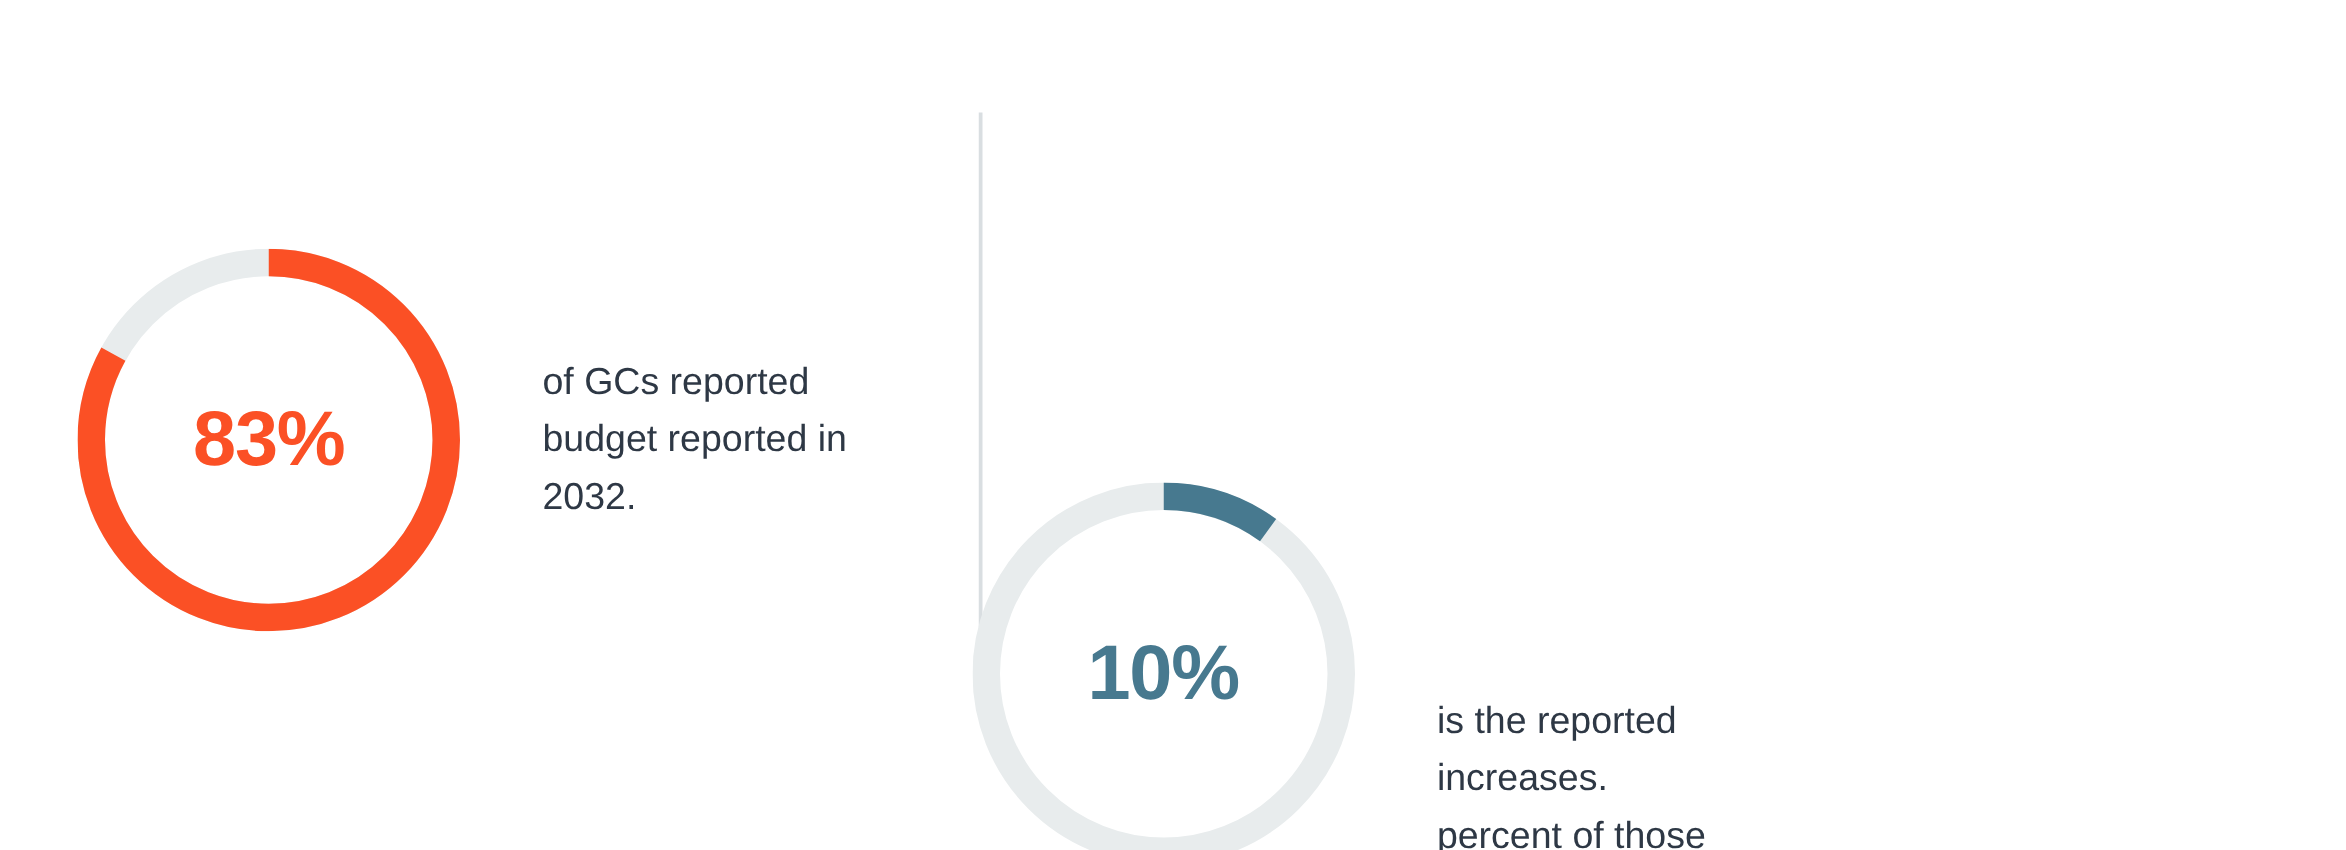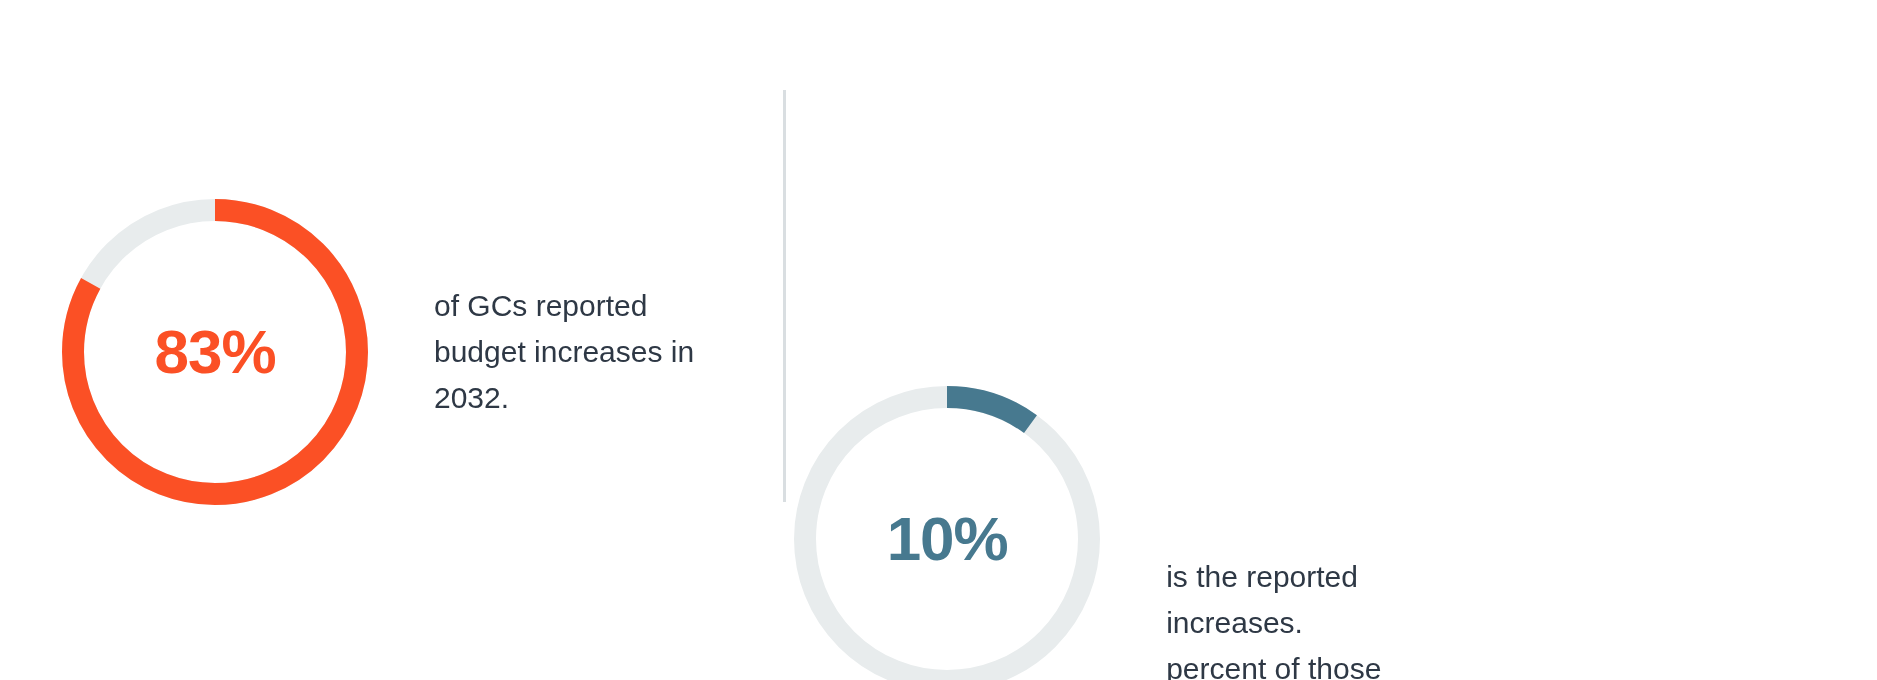--- a/index.html
+++ b/index.html
@@ -91,21 +91,21 @@
     <div class="donut-wrap">
       <svg viewBox="0 0 306 306" xmlns="http://www.w3.org/2000/svg">
         <circle cx="153" cy="153" r="142" fill="none" stroke="#E8ECED" stroke-width="22"></circle>
         <circle cx="153" cy="153" r="142" fill="none" stroke="#FB5025" stroke-width="22" stroke-dasharray="740.54 151.68" stroke-dashoffset="0" transform="rotate(-90 153 153)"></circle>
       </svg>
       <div class="donut-value value-orange">83%</div>
     </div>
 
     <div class="stat-caption">
       <span class="cap-line">of GCs reported</span>
-      <span class="cap-line">budget increases in</span>
+      <span class="cap-line">budget reported in</span>
       <span class="cap-line">2032.</span>
     </div>
   </div>
 
   <div class="divider"></div>
 
   <div class="stat-panel panel-right">
 
     <div class="donut-wrap">
       <svg viewBox="0 0 306 306" xmlns="http://www.w3.org/2000/svg">

